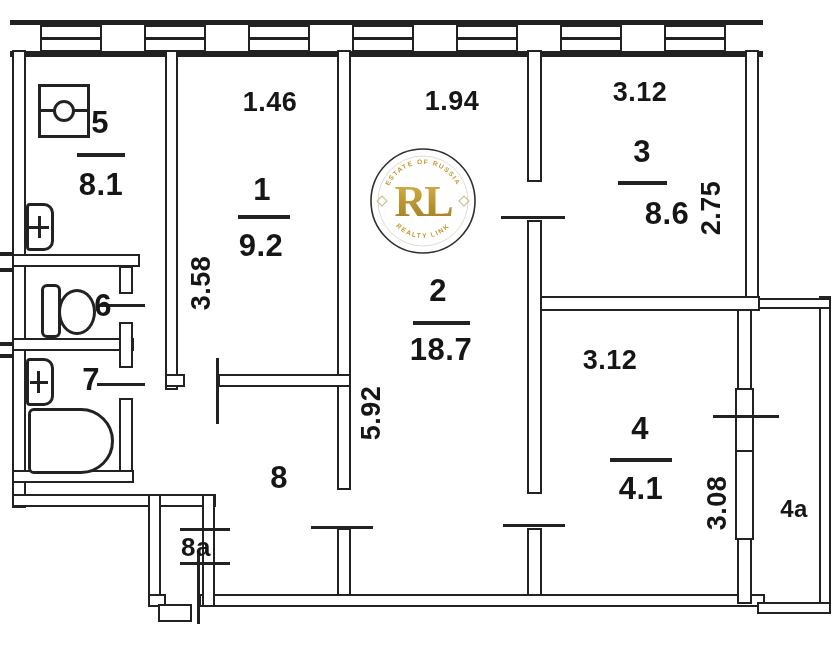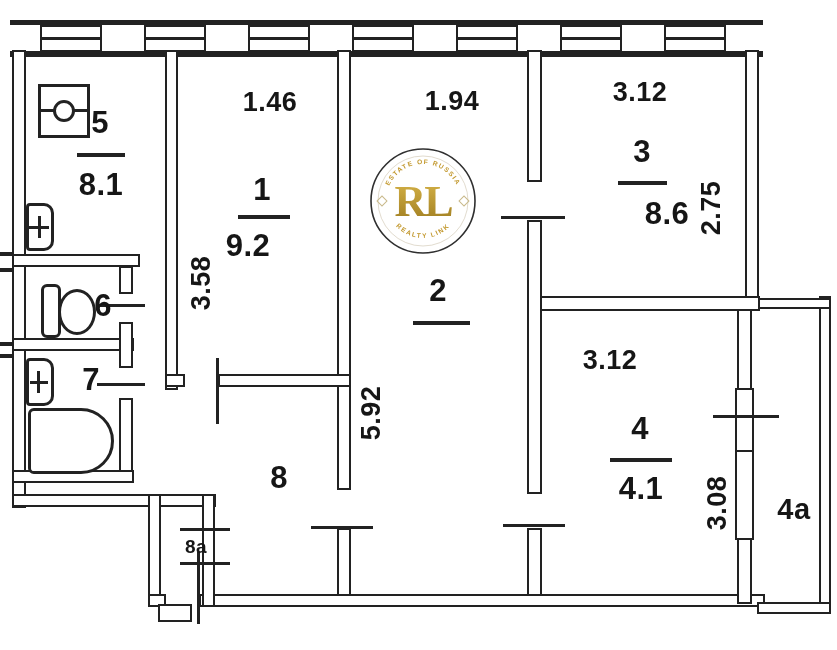--- a/index.html
+++ b/index.html
@@ -98,48 +98,49 @@
   <div class="fix" style="left:41px;top:284px;width:20px;height:54px;border-radius:6px;"></div>
   <div class="fix" style="left:58px;top:289px;width:38px;height:46px;border-radius:50%;"></div>
   <div class="fix" style="left:26px;top:358px;width:28px;height:48px;border-radius:4px 10px 10px 4px;"></div>
   <div class="bar" style="left:37px;top:371px;width:3px;height:22px;"></div>
   <div class="bar" style="left:30px;top:381px;width:18px;height:3px;"></div>
   <div class="fix" style="left:28px;top:408px;width:86px;height:66px;border-radius:6px 34px 34px 6px;border-width:3.4px;"></div>
 
   <div class="lbl dim" style="left:270px;top:102px;">1.46</div>
   <div class="lbl num" style="left:262px;top:190px;">1</div>
   <div class="bar" style="left:238px;top:215px;width:52px;height:4px;"></div>
-  <div class="lbl num" style="left:248px;top:246px;">9.2</div>
+  <div class="lbl num" style="left:261px;top:246px;">9.2</div>
   <div class="lblv dim" style="left:201px;top:283px;">3.58</div>
 
   <div class="lbl dim" style="left:452px;top:101px;">1.94</div>
   <div class="lbl num" style="left:438px;top:291px;">2</div>
   <div class="bar" style="left:413px;top:321px;width:57px;height:4px;"></div>
+  <div class="lbl num" style="left:441px;top:350px;">18.7</div>
   <div class="lblv dim" style="left:371px;top:413px;">5.92</div>
 
   <div class="lbl dim" style="left:640px;top:92px;">3.12</div>
   <div class="lbl num" style="left:642px;top:152px;">3</div>
   <div class="bar" style="left:618px;top:181px;width:49px;height:4px;"></div>
   <div class="lbl num" style="left:644px;top:214px;margin-left:23px;">8.6</div>
   <div class="lblv dim" style="left:711px;top:208px;">2.75</div>
 
   <div class="lbl dim" style="left:610px;top:360px;">3.12</div>
   <div class="lbl num" style="left:640px;top:429px;">4</div>
   <div class="bar" style="left:610px;top:458px;width:62px;height:4px;"></div>
   <div class="lbl num" style="left:641px;top:489px;">4.1</div>
   <div class="lblv dim" style="left:717px;top:503px;">3.08</div>
-  <div class="lbl" style="left:794px;top:509px;font-size:29px;">4a</div>
+  <div class="lbl" style="left:794px;top:509px;font-size:24px;">4a</div>
 
   <div class="lbl num" style="left:100px;top:123px;">5</div>
   <div class="bar" style="left:77px;top:153px;width:48px;height:4px;"></div>
   <div class="lbl num" style="left:101px;top:185px;">8.1</div>
   <div class="lbl num" style="left:103px;top:306px;">6</div>
   <div class="lbl num" style="left:91px;top:380px;">7</div>
   <div class="lbl num" style="left:279px;top:478px;">8</div>
-  <div class="lbl" style="left:196px;top:547px;font-size:19px;">8a</div>
+  <div class="lbl" style="left:196px;top:547px;font-size:26px;">8a</div>
 
   <svg style="position:absolute;left:368px;top:146px;" width="110" height="110" viewBox="0 0 110 110">
     <defs>
       <linearGradient id="gold" x1="0" y1="0" x2="0" y2="1">
         <stop offset="0" stop-color="#d9b64a"></stop>
         <stop offset="1" stop-color="#9c7a1e"></stop>
       </linearGradient>
       <path id="arcTop" d="M 18,55 A 37,37 0 0 1 92,55" fill="none"></path>
       <path id="arcBot" d="M 18,55 A 37,37 0 0 0 92,55" fill="none"></path>
     </defs>

